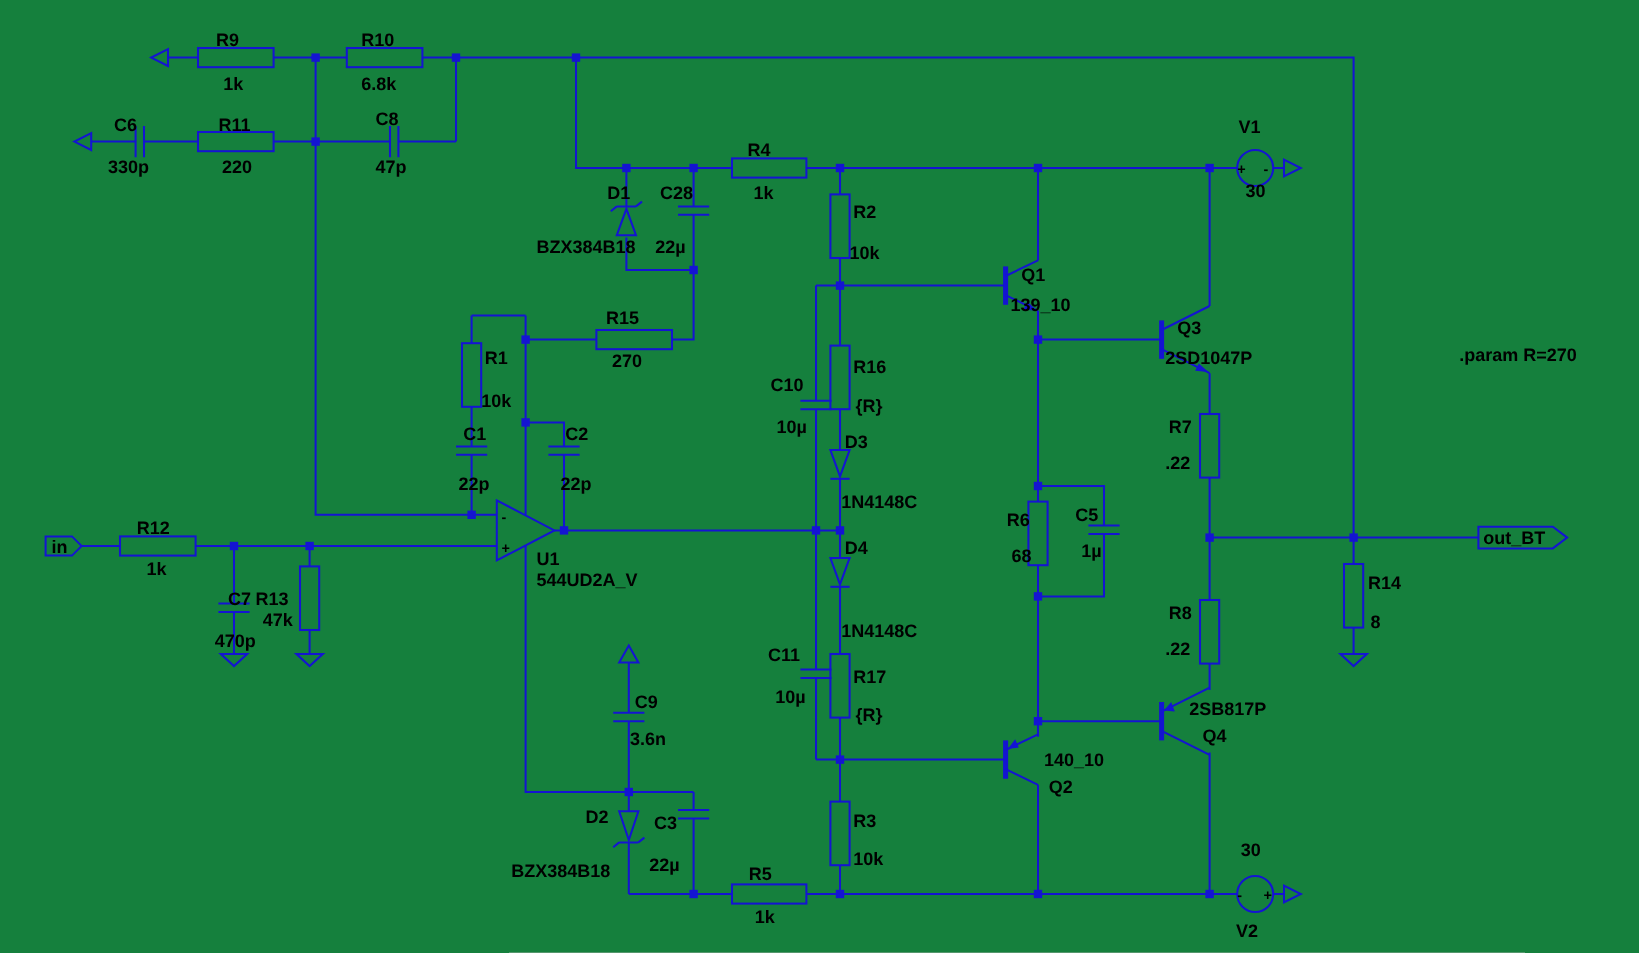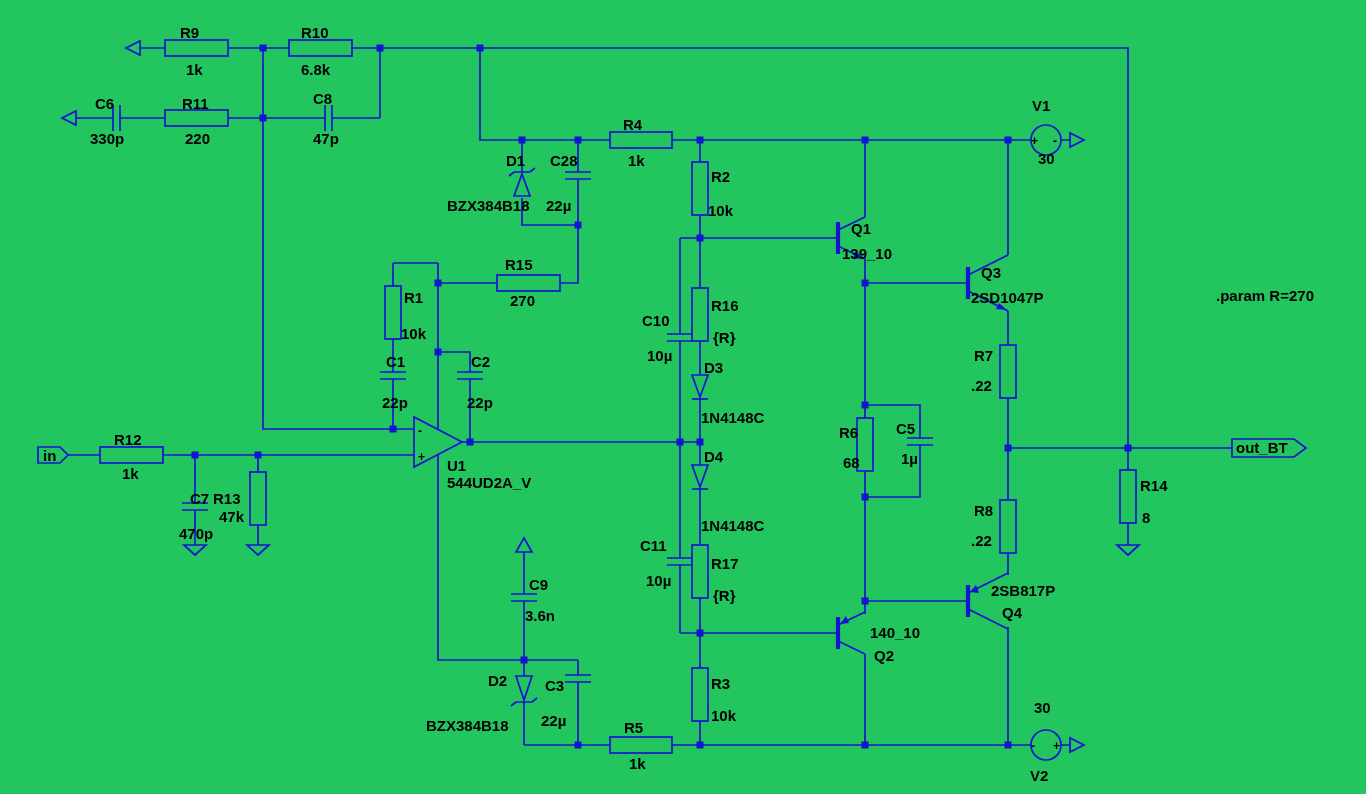--- a/index.html
+++ b/index.html
@@ -1,16 +1,16 @@
 <!DOCTYPE html>
 <html><head>
 <meta charset="utf-8">
 <style>
   html,body{margin:0;padding:0;background:#BFBFBF;}
-  .stage{width:1366px;height:794px;background:#22c55e;position:relative;overflow:hidden;}
+  .stage{width:1366px;height:794px;background:#15803d;position:relative;overflow:hidden;}
   svg{display:block;}
   svg text{font-family:"Liberation Sans",sans-serif;font-weight:bold;font-size:15px;fill:#000000;}
   svg text.small{font-size:12px;fill:#000000;}
   .w{stroke:#1414D2;stroke-width:1.7;fill:none;}
   .sym{stroke:#1414D2;stroke-width:1.7;fill:none;}
   .bar{stroke:#1414D2;stroke-width:4.2;fill:none;}
   .jd{fill:#1414D2;stroke:none;}
   .af{fill:#1414D2;stroke:none;}
 </style>
 </head>

